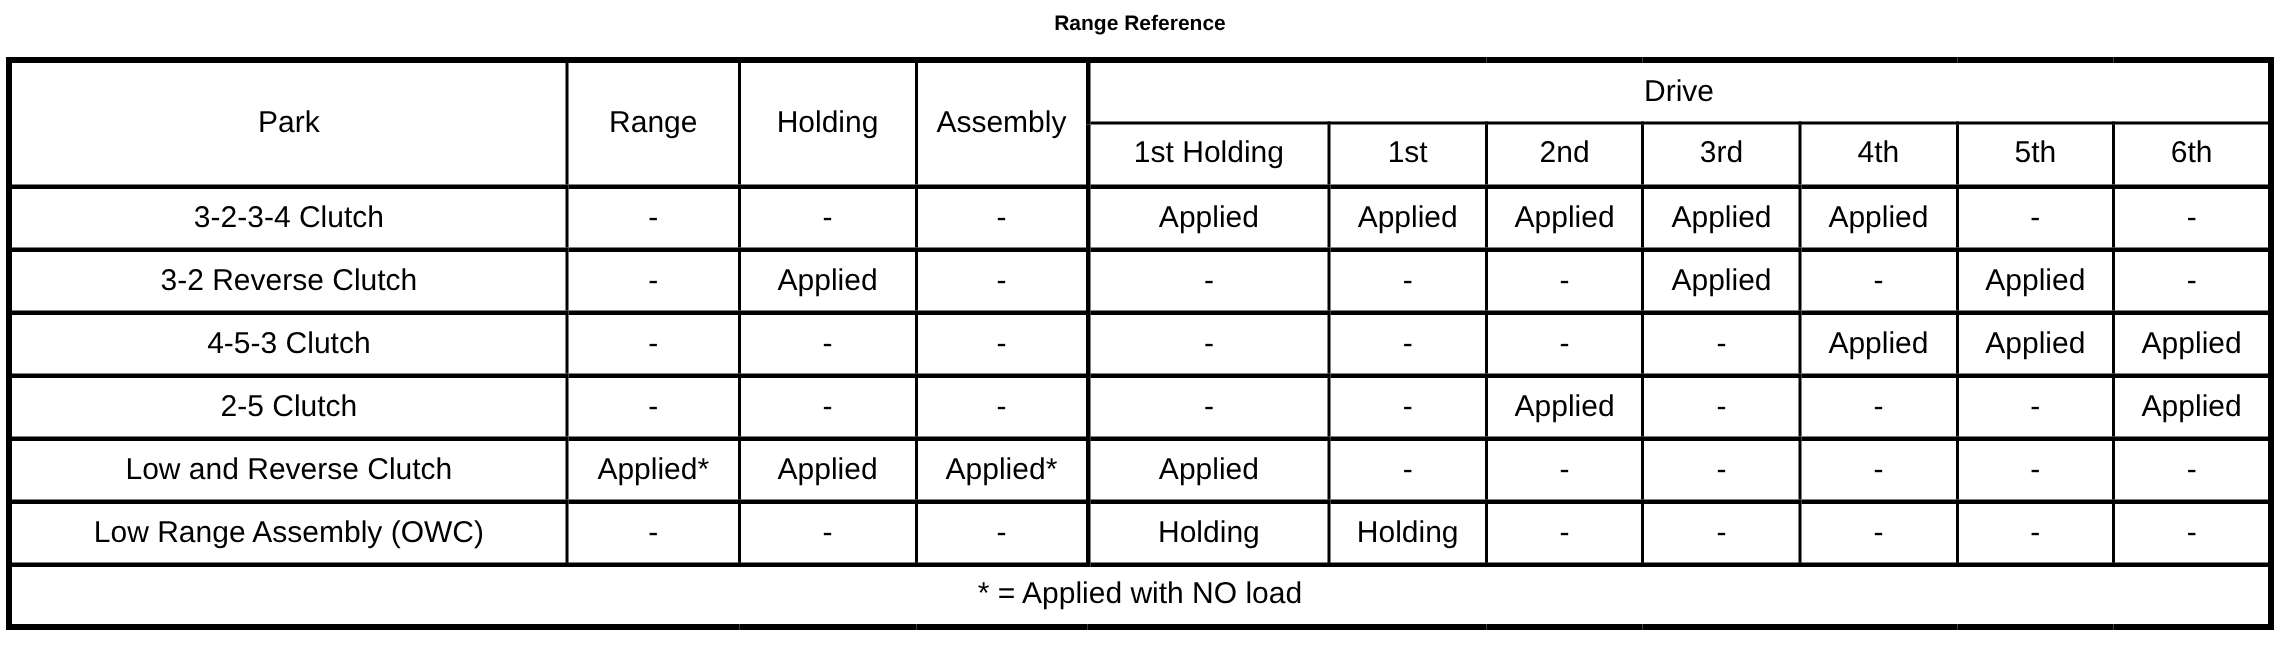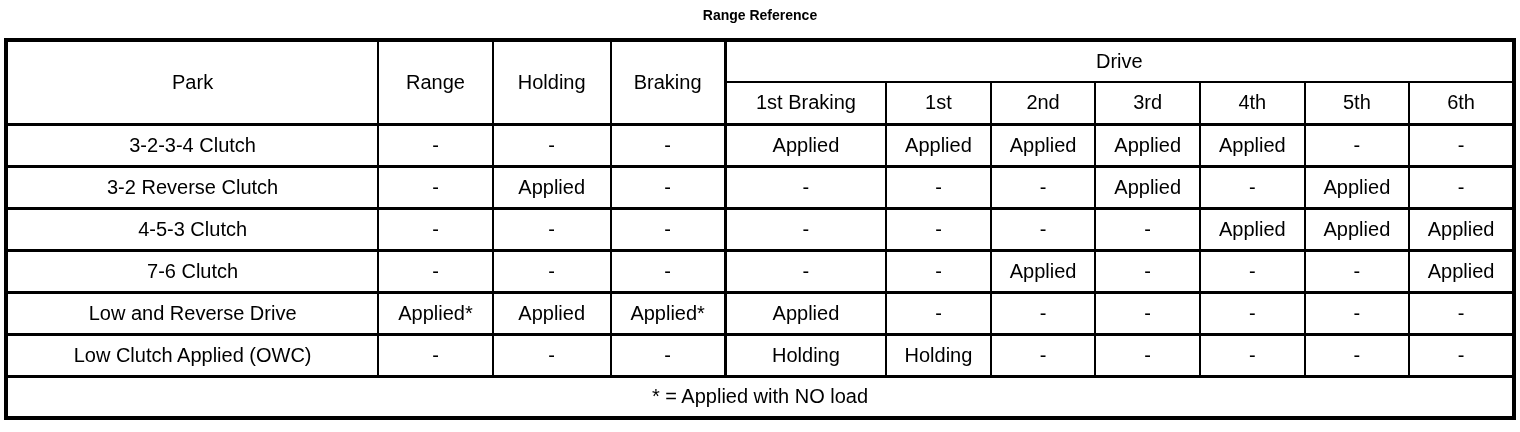--- a/index.html
+++ b/index.html
@@ -127,25 +127,25 @@
         <col class="c-gear">
         <col class="c-gear">
         <col class="c-gear">
         <col class="c-gear">
       </colgroup>
       <thead>
         <tr>
           <th class="hdr hdr-range" rowspan="2">Park</th>
           <th class="hdr" rowspan="2">Range</th>
           <th class="hdr" rowspan="2">Holding</th>
-          <th class="hdr" rowspan="2">Braking</th>
+          <th class="hdr" rowspan="2">Assembly</th>
           <th class="hdr drive-group sep-left" colspan="7">Drive</th>
         </tr>
         <tr>
-          <th class="hdr sep-left">1st Braking</th>
+          <th class="hdr sep-left">1st Holding</th>
           <th class="hdr">1st</th>
           <th class="hdr">2nd</th>
           <th class="hdr">3rd</th>
           <th class="hdr">4th</th>
           <th class="hdr">5th</th>
           <th class="hdr">6th</th>
         </tr>
       </thead>
       <tbody>
 
@@ -185,49 +185,49 @@
           <td class="val sep-left">-</td>
           <td class="val">-</td>
           <td class="val">-</td>
           <td class="val">-</td>
           <td class="val">Applied</td>
           <td class="val">Applied</td>
           <td class="val">Applied</td>
         </tr>
 
         <tr class="datarow row-sep">
-          <td class="rowlabel">7-6 Clutch</td>
+          <td class="rowlabel">2-5 Clutch</td>
           <td class="val">-</td>
           <td class="val">-</td>
           <td class="val">-</td>
           <td class="val sep-left">-</td>
           <td class="val">-</td>
           <td class="val">Applied</td>
           <td class="val">-</td>
           <td class="val">-</td>
           <td class="val">-</td>
           <td class="val">Applied</td>
         </tr>
 
         <tr class="datarow row-sep">
-          <td class="rowlabel">Low and Reverse Drive</td>
+          <td class="rowlabel">Low and Reverse Clutch</td>
           <td class="val">Applied*</td>
           <td class="val">Applied</td>
           <td class="val">Applied*</td>
           <td class="val sep-left">Applied</td>
           <td class="val">-</td>
           <td class="val">-</td>
           <td class="val">-</td>
           <td class="val">-</td>
           <td class="val">-</td>
           <td class="val">-</td>
         </tr>
 
         <tr class="datarow row-sep">
-          <td class="rowlabel">Low Clutch Applied (OWC)</td>
+          <td class="rowlabel">Low Range Assembly (OWC)</td>
           <td class="val">-</td>
           <td class="val">-</td>
           <td class="val">-</td>
           <td class="val sep-left">Holding</td>
           <td class="val">Holding</td>
           <td class="val">-</td>
           <td class="val">-</td>
           <td class="val">-</td>
           <td class="val">-</td>
           <td class="val">-</td>

